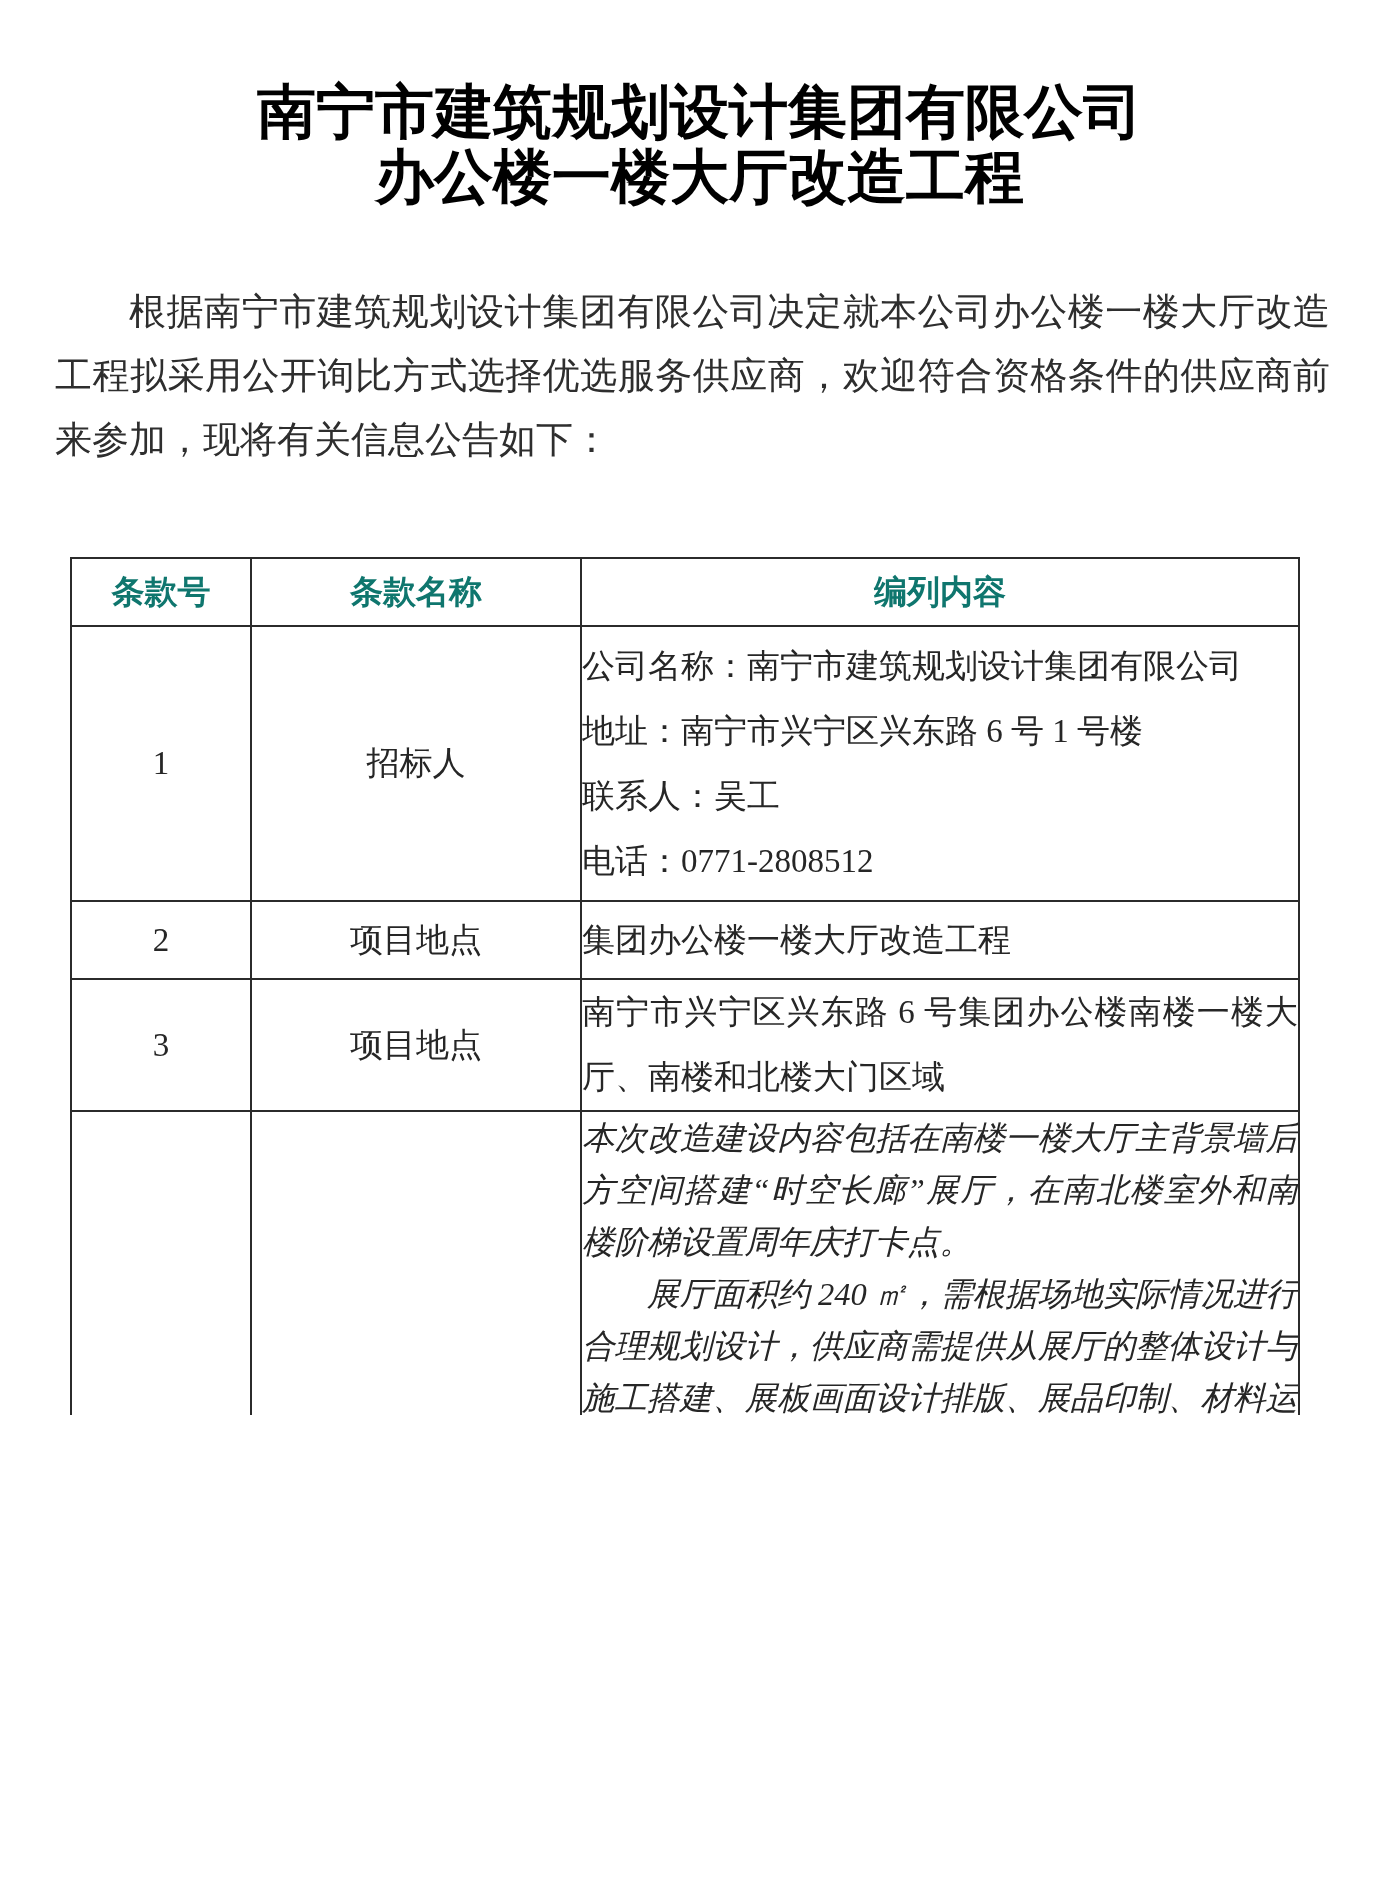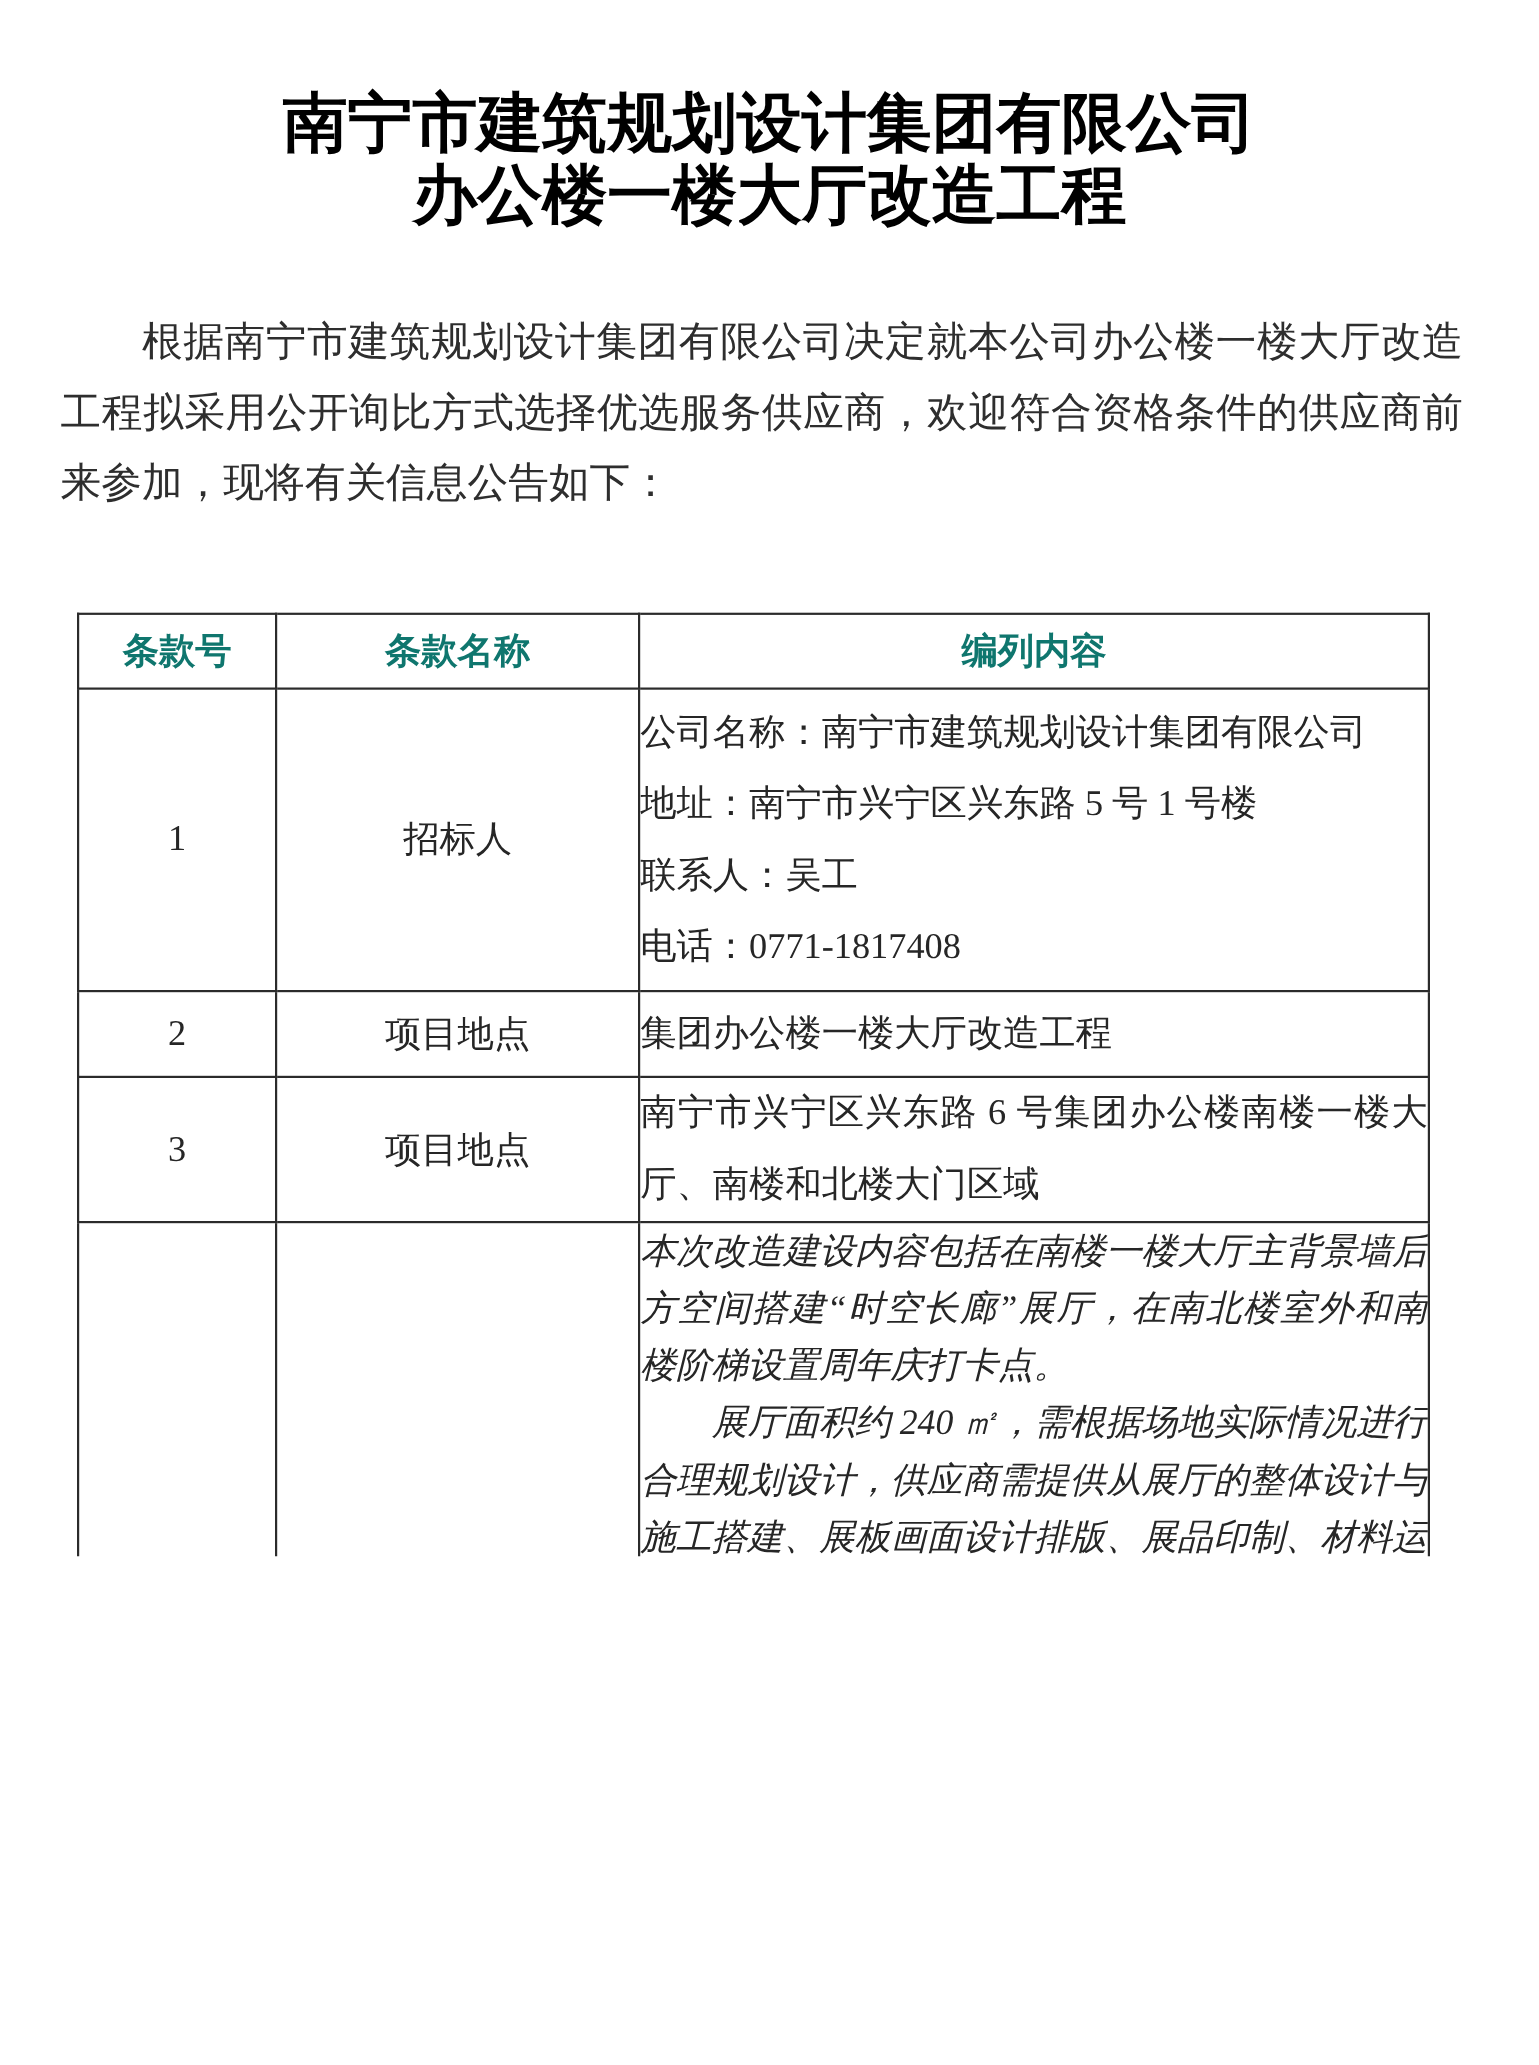--- a/index.html
+++ b/index.html
@@ -107,23 +107,23 @@
         <th>条款名称</th>
         <th>编列内容</th>
       </tr>
     </thead>
     <tbody>
       <tr class="r1">
         <td class="c-no">1</td>
         <td class="c-name">招标人</td>
         <td class="c-content">
           <span class="cline">公司名称：南宁市建筑规划设计集团有限公司</span>
-          <span class="cline">地址：南宁市兴宁区兴东路 5 号 1 号楼</span>
+          <span class="cline">地址：南宁市兴宁区兴东路 6 号 1 号楼</span>
           <span class="cline">联系人：吴工</span>
-          <span class="cline">电话：0771-1817408</span>
+          <span class="cline">电话：0771-2808512</span>
         </td>
       </tr>
       <tr class="r2">
         <td class="c-no">2</td>
         <td class="c-name">项目地点</td>
         <td class="c-content">
           <span class="cline">集团办公楼一楼大厅改造工程</span>
         </td>
       </tr>
       <tr class="r3">

